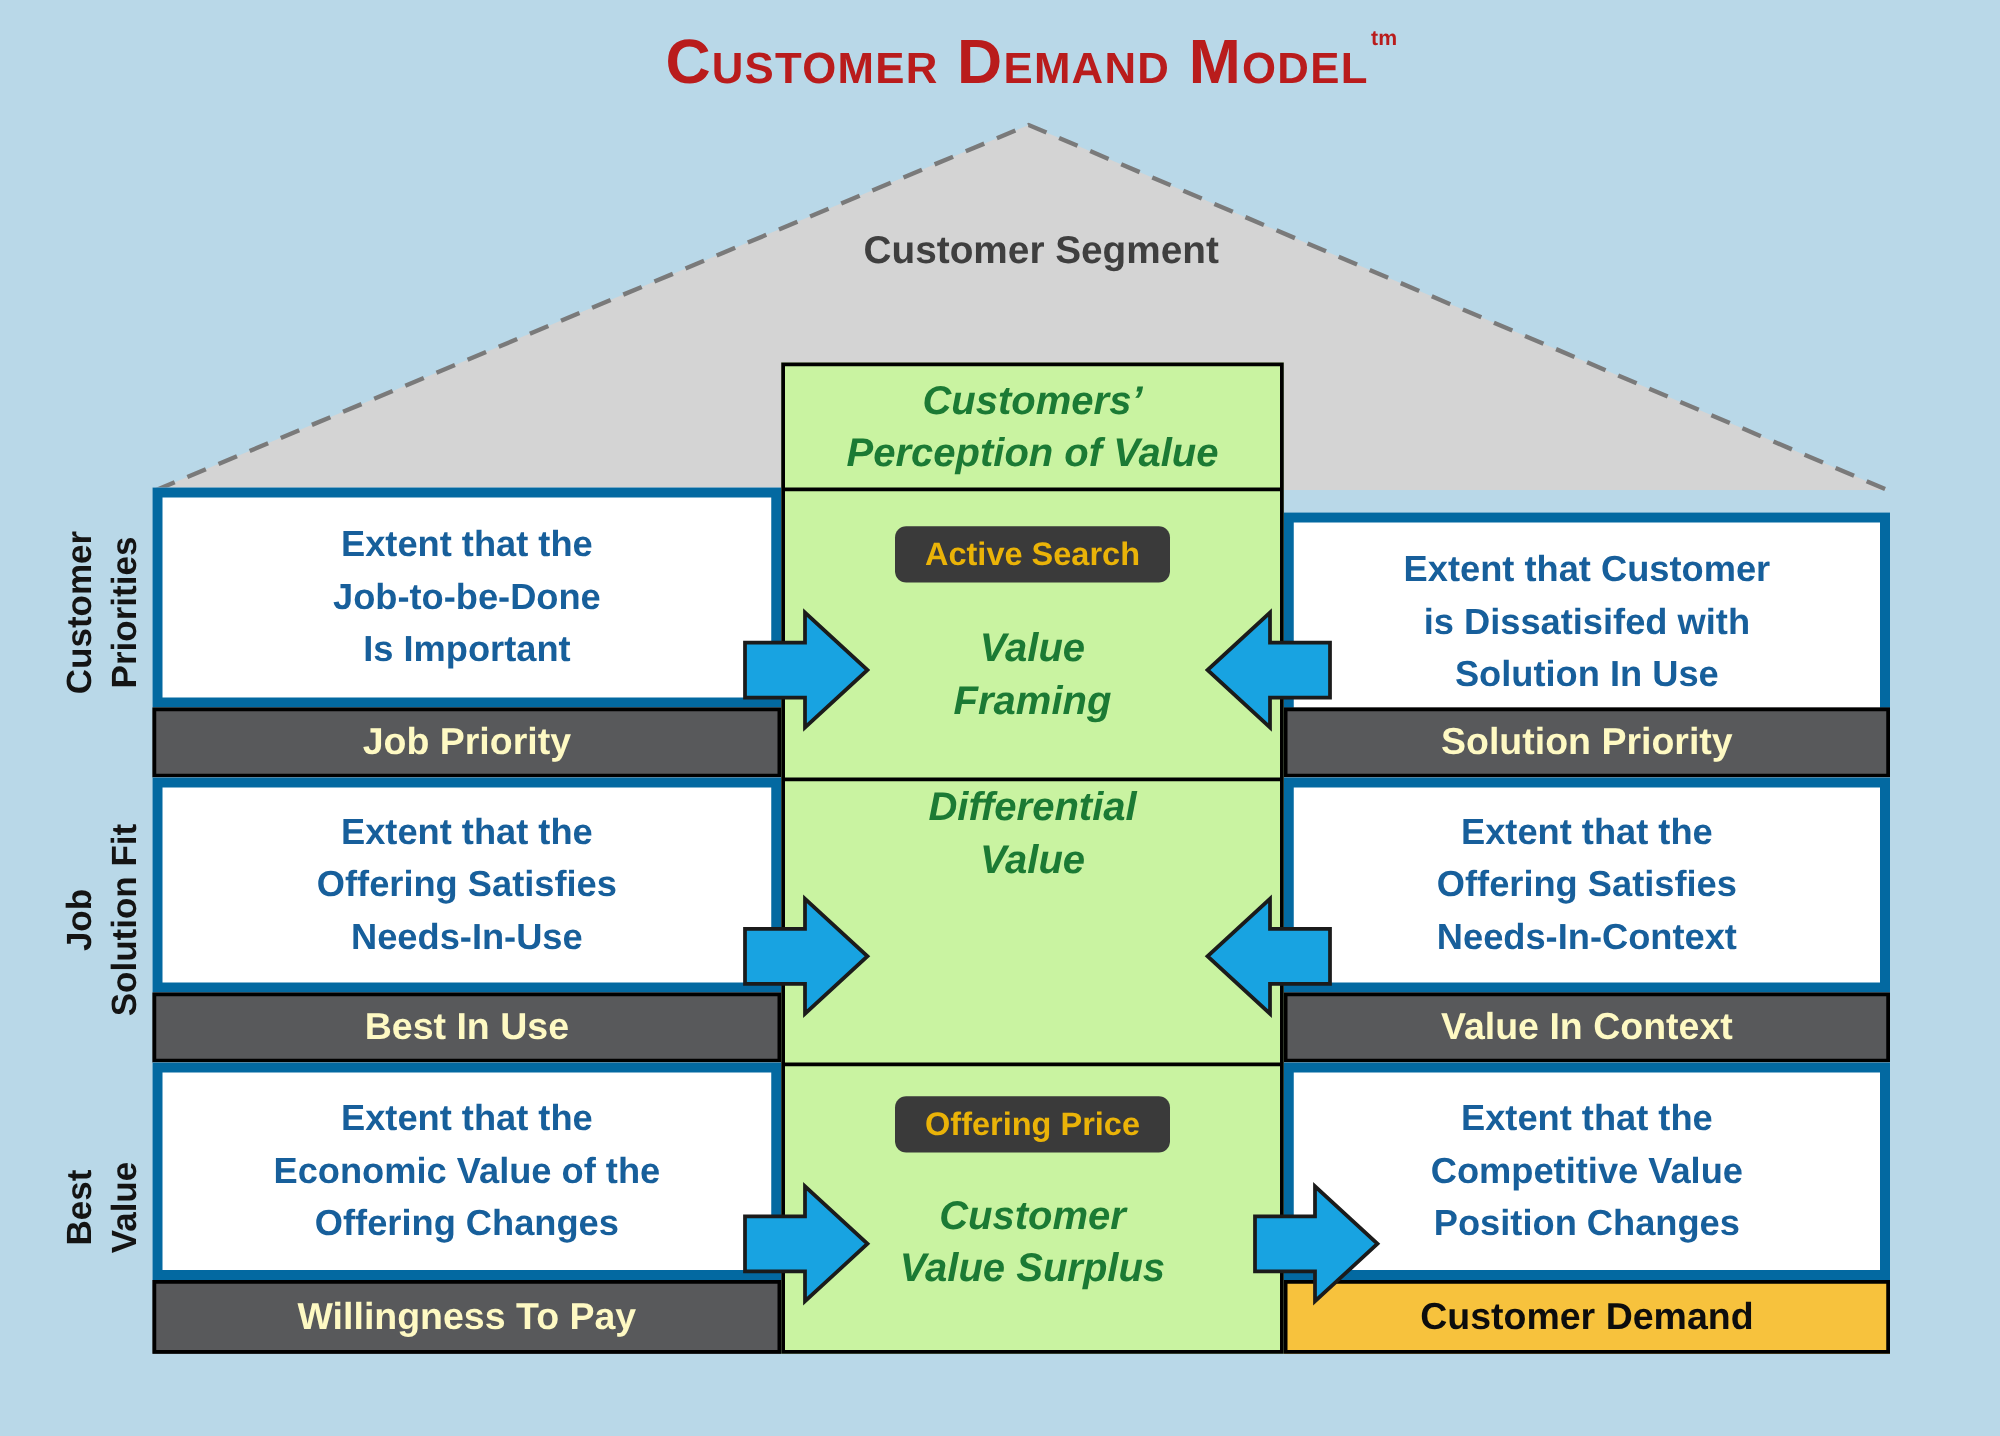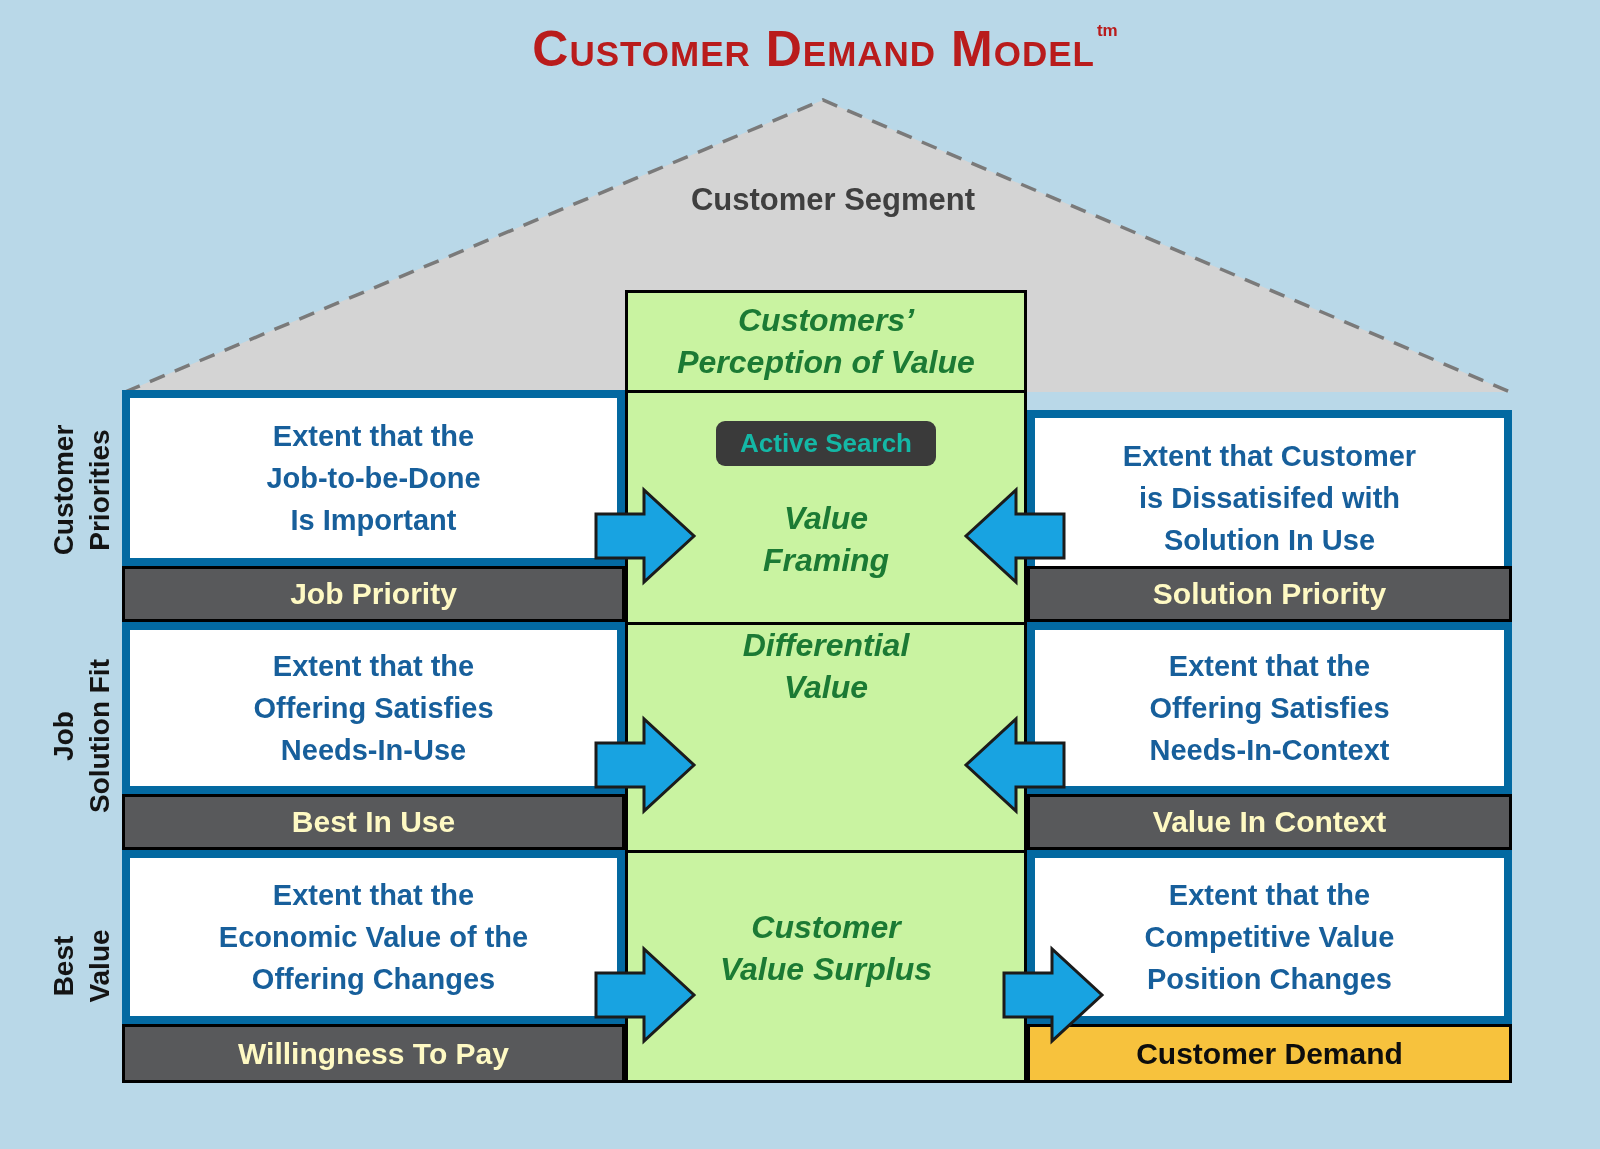--- a/index.html
+++ b/index.html
@@ -22,21 +22,21 @@
   .bar { background:#58595b; border:3px solid #000;
          display:flex; align-items:center; justify-content:center; text-align:center;
          color:#fef9c3; font-weight:bold; font-size:30px; }
   .bar.orange { background:#f7c23d; color:#0d0d0d; }
 
   .green-col { left:625px; top:290px; width:402px; height:793px;
                background:#c9f3a1; border:3px solid #000; display:flex; flex-direction:column; }
   .green-sec { display:flex; flex-direction:column; align-items:center; }
   .green-sec.bordered { border-top:3px solid #000; }
   .green-label { color:#1b7a34; font-weight:bold; font-size:32px; line-height:1.3; text-align:center;font-style:italic; }
-  .badge { background:#3a3a3a; color:#14b8a6; font-weight:bold; font-size:26px;
+  .badge { background:#3a3a3a; color:#eab308; font-weight:bold; font-size:26px;
            padding:7px 24px; border-radius:9px; }
 
   .side-label { width:240px; height:76px; transform:rotate(-90deg);
                 color:#141414; font-weight:bold; font-size:28px; line-height:1.27;
                 text-align:center; display:flex; align-items:center; justify-content:center; }
 
   .arrow { pointer-events:none; }
 </style>
 </head>
 <body>
@@ -92,20 +92,21 @@
     <div class="green-sec bordered" style="height:232px;padding-top:28px;">
       <div class="badge">Active Search</div>
       <div class="green-label ml" style="margin-top:32px;">Value
 Framing</div>
     </div>
     <div class="green-sec bordered" style="height:228px;">
       <div class="green-label ml">Differential
 Value</div>
     </div>
     <div class="green-sec bordered" style="height:230px;padding-top:24px;">
+      <div class="badge">Offering Price</div>
       <div class="green-label ml" style="margin-top:30px;">Customer
 Value Surplus</div>
     </div>
   </div>
 
   <div class="abs side-label ml" style="left:-38px;top:452px;">Customer
 Priorities</div>
   <div class="abs side-label ml" style="left:-38px;top:698px;">Job
 Solution Fit</div>
   <div class="abs side-label ml" style="left:-38px;top:928px;">Best

